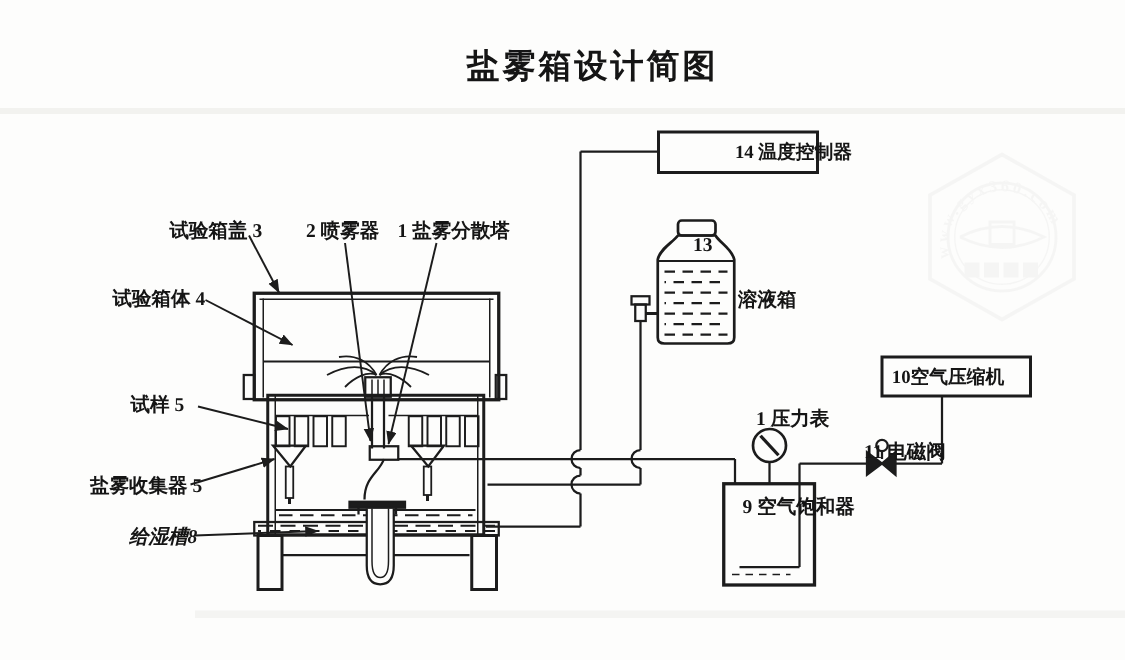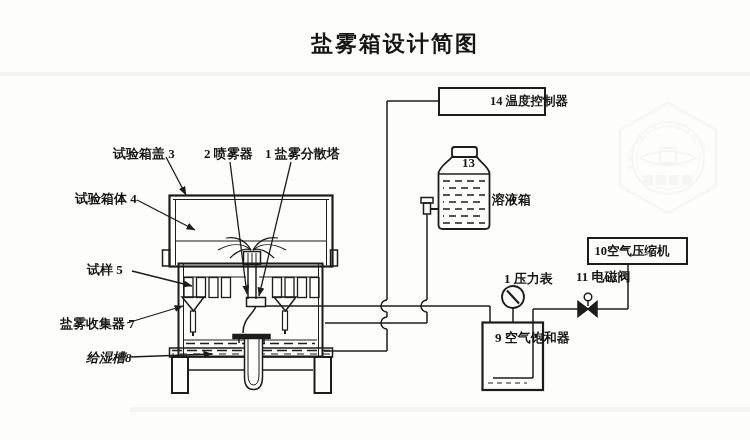--- a/index.html
+++ b/index.html
@@ -203,24 +203,24 @@
     </g>
   </svg>
 
   <div class="ttl" style="left:311px;top:29px;">盐雾箱设计简图</div>
 
   <div class="lbl" style="left:113px;top:145px;">试验箱盖 3</div>
   <div class="lbl" style="left:204px;top:145px;">2 喷雾器</div>
   <div class="lbl" style="left:265px;top:145px;">1 盐雾分散塔</div>
   <div class="lbl" style="left:75px;top:190px;">试验箱体 4</div>
   <div class="lbl" style="left:87px;top:261px;font-family:Liberation Serif, serif;">试样 5</div>
-  <div class="lbl" style="left:60px;top:315px;">盐雾收集器 7</div>
+  <div class="lbl" style="left:60px;top:315px;">盐雾收集器 5</div>
   <div class="lbl" style="left:86px;top:349px;font-style:italic;">给湿槽8</div>
 
   <div class="box-lbl" style="left:439px;top:88px;width:124px;height:27px;margin-left:28px;">14 温度控制器</div>
   <div class="box-lbl" style="left:588px;top:238px;width:88px;height:26px;">10空气压缩机</div>
 
   <div class="lbl" style="left:462px;top:155px;">13</div>
   <div class="lbl" style="left:492px;top:155px;margin-top:36px;">溶液箱</div>
-  <div class="lbl" style="left:576px;top:268px;">11 电磁阀</div>
+  <div class="lbl" style="left:576px;top:292px;">11 电磁阀</div>
   <div class="lbl" style="left:504px;top:270px;">1 压力表</div>
   <div class="lbl" style="left:495px;top:329px;">9 空气饱和器</div>
 </div>
 
 </body></html>

